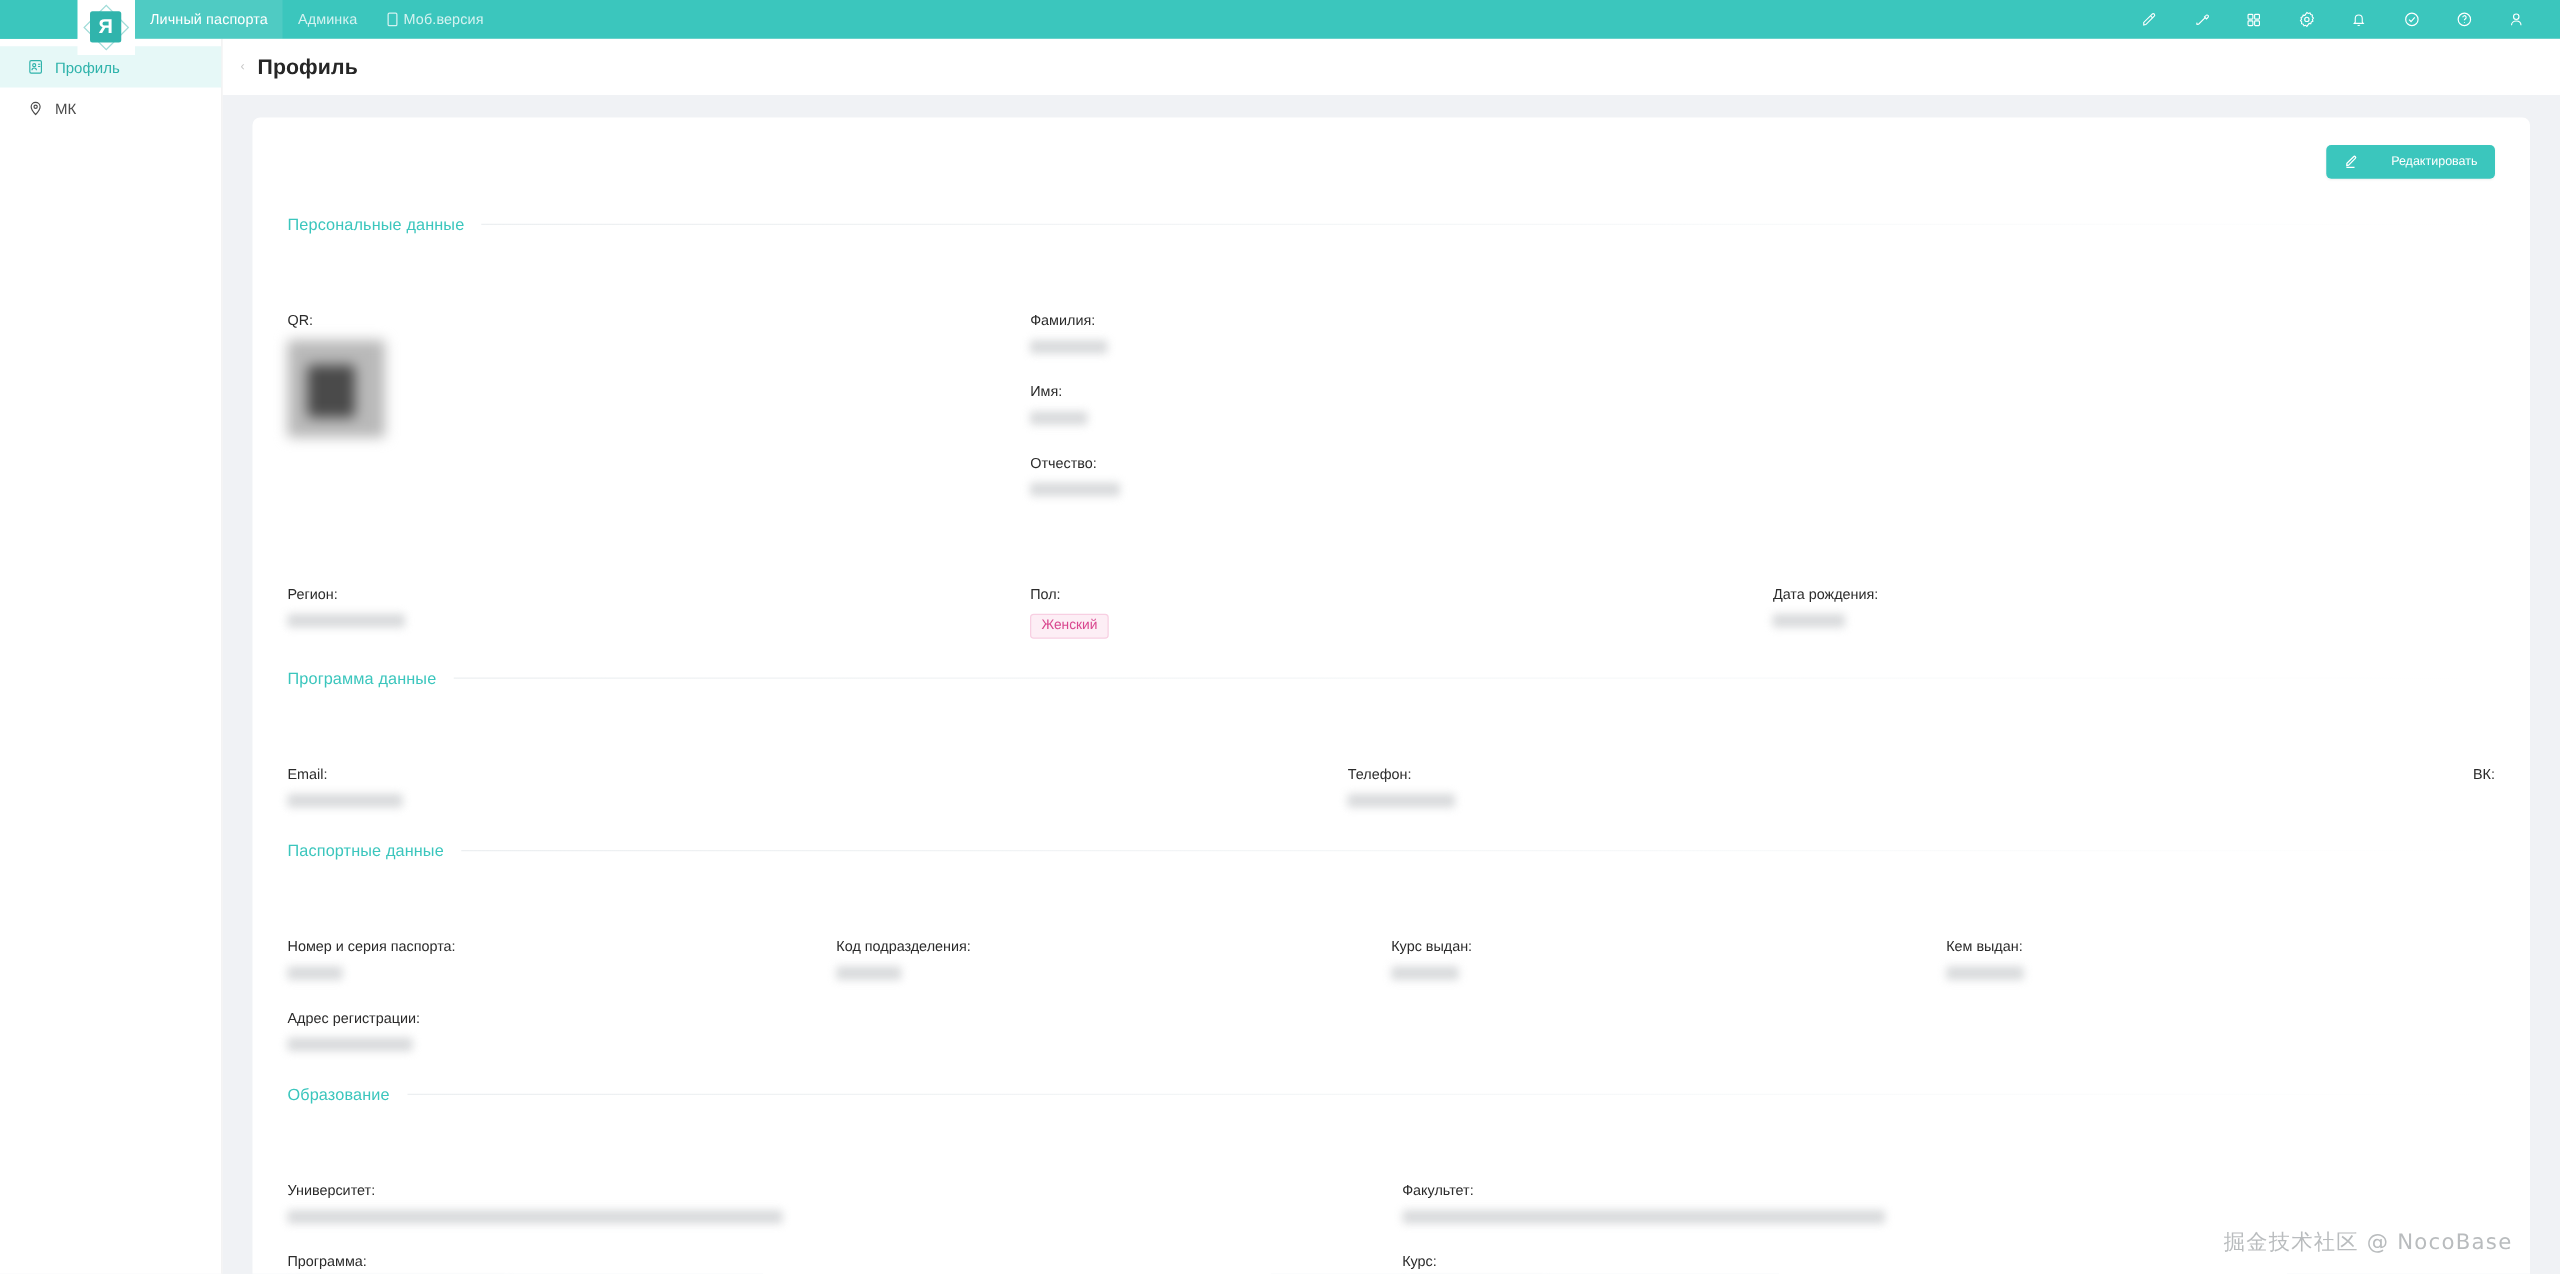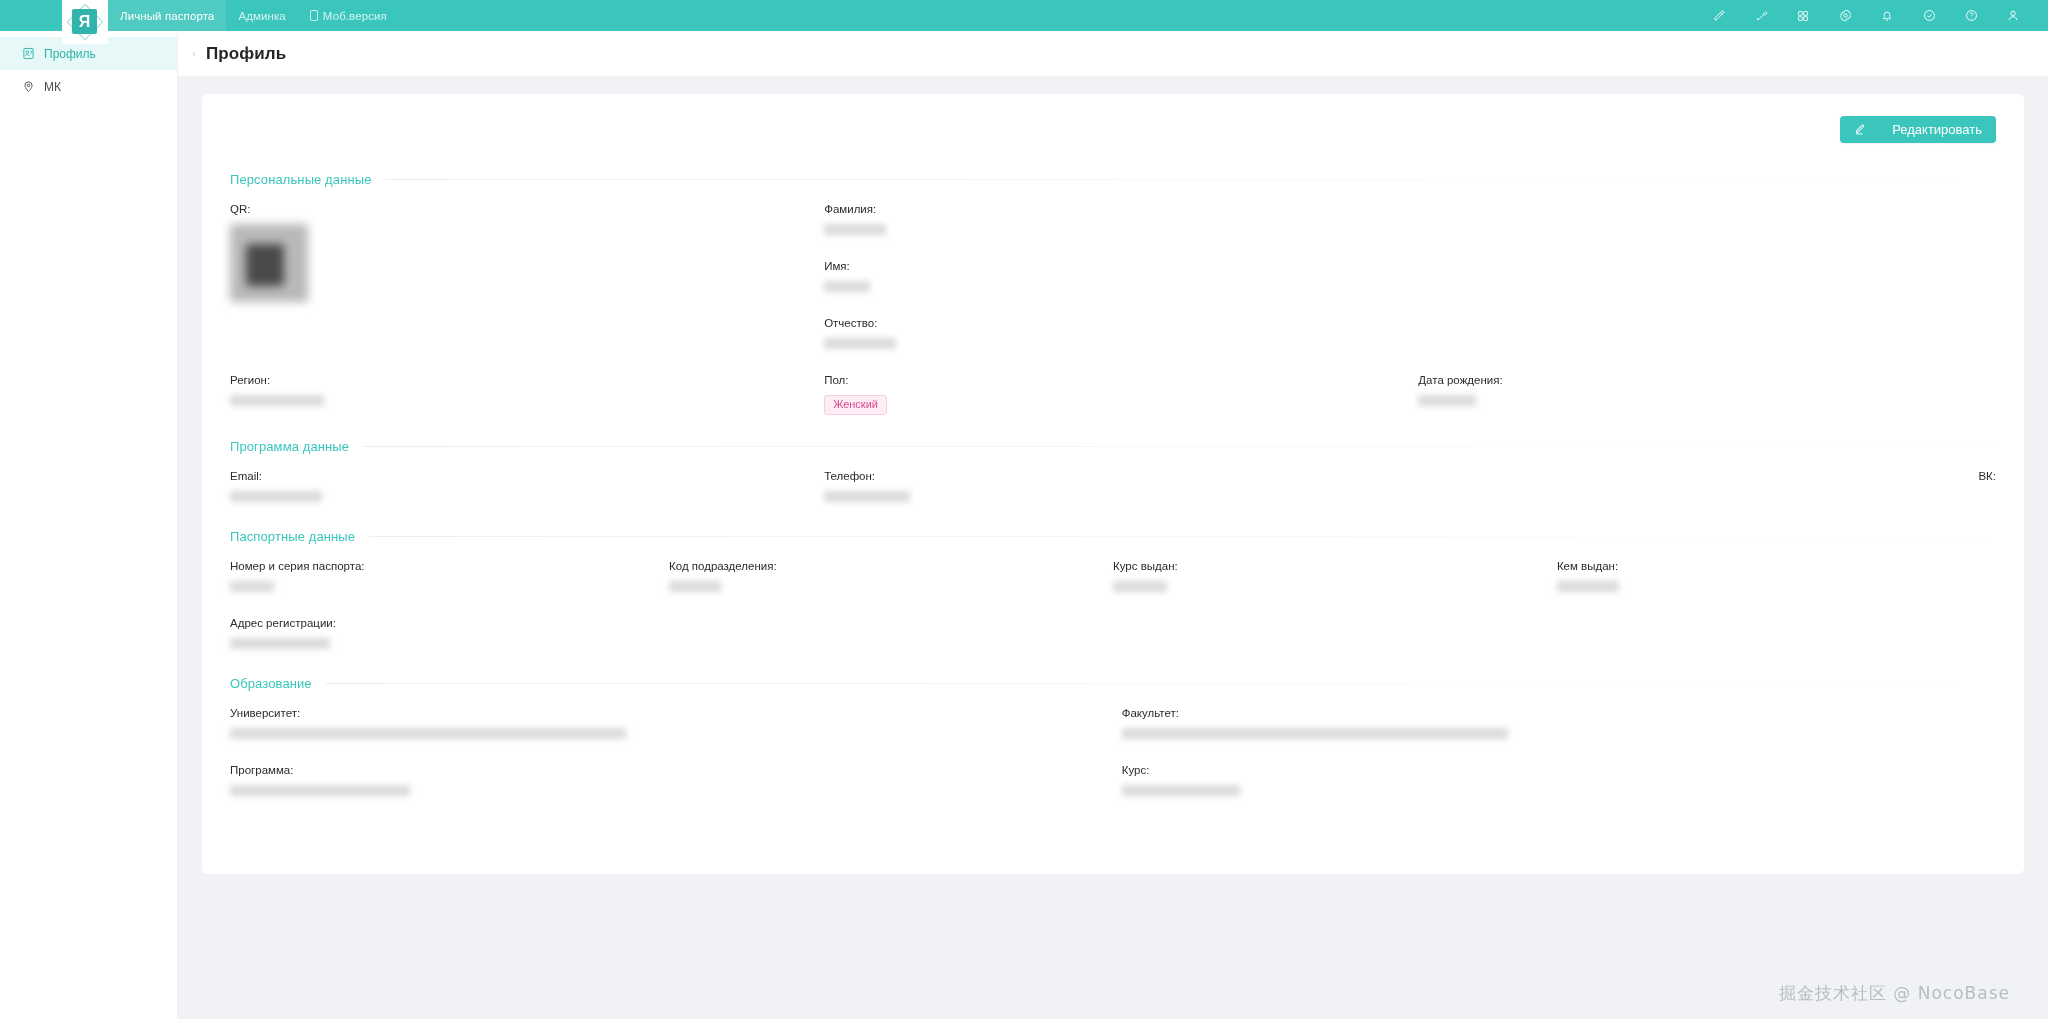--- a/index.html
+++ b/index.html
@@ -212,21 +212,21 @@
   .edit-btn {
     display: inline-flex;
     align-items: center;
     gap: 25px;
     height: 27px;
     padding: 0 14px;
     background: #3bc6bd;
     color: #ffffff;
     border: none;
     border-radius: 4px;
-    font-size: 13px;
+    font-size: 10px;
     font-family: "Liberation Sans", sans-serif;
     cursor: pointer;
     box-shadow: 0 1px 2px rgba(0,0,0,0.06);
   }
   .edit-btn svg { display: block; }
 
   .section {
     margin-bottom: 2px;
   }
   .section-head {
@@ -241,21 +241,21 @@
     white-space: nowrap;
     letter-spacing: 0.1px;
   }
   .section-rule {
     flex: 1 1 auto;
     height: 1px;
     background: linear-gradient(to right, #eceff1, #f7f9fa 60%, #ffffff);
   }
 
   .fgrid { display: flex; width: 100%; }
-  .fcol { display: flex; flex-direction: column; }
+  .fcol { display: flex; flex-direction: column; margin-top: 48px; }
 
   .field { margin-bottom: 22px; }
   .field-label {
     font-size: 11.5px;
     color: #2b2b2b;
     margin-bottom: 9px;
     white-space: nowrap;
   }
   .field-value {
     font-size: 11.5px;
@@ -525,21 +525,21 @@
 
       <div class="fgrid">
         <div class="fcol" style="width:613px;">
           <div class="field">
             <div class="field-label">Email:</div>
             <div class="field-value">
               <span class="redacted" style="width:92px;"></span>
             </div>
           </div>
         </div>
-        <div class="fcol" style="width:613px;">
+        <div class="fcol" style="width:613px;align-items:center;">
           <div class="field">
             <div class="field-label">Телефон:</div>
             <div class="field-value">
               <span class="redacted" style="width:86px;"></span>
             </div>
           </div>
         </div>
         <div class="fcol" style="width:596px;text-align:right;">
           <div class="field">
             <div class="field-label">ВК:</div>

